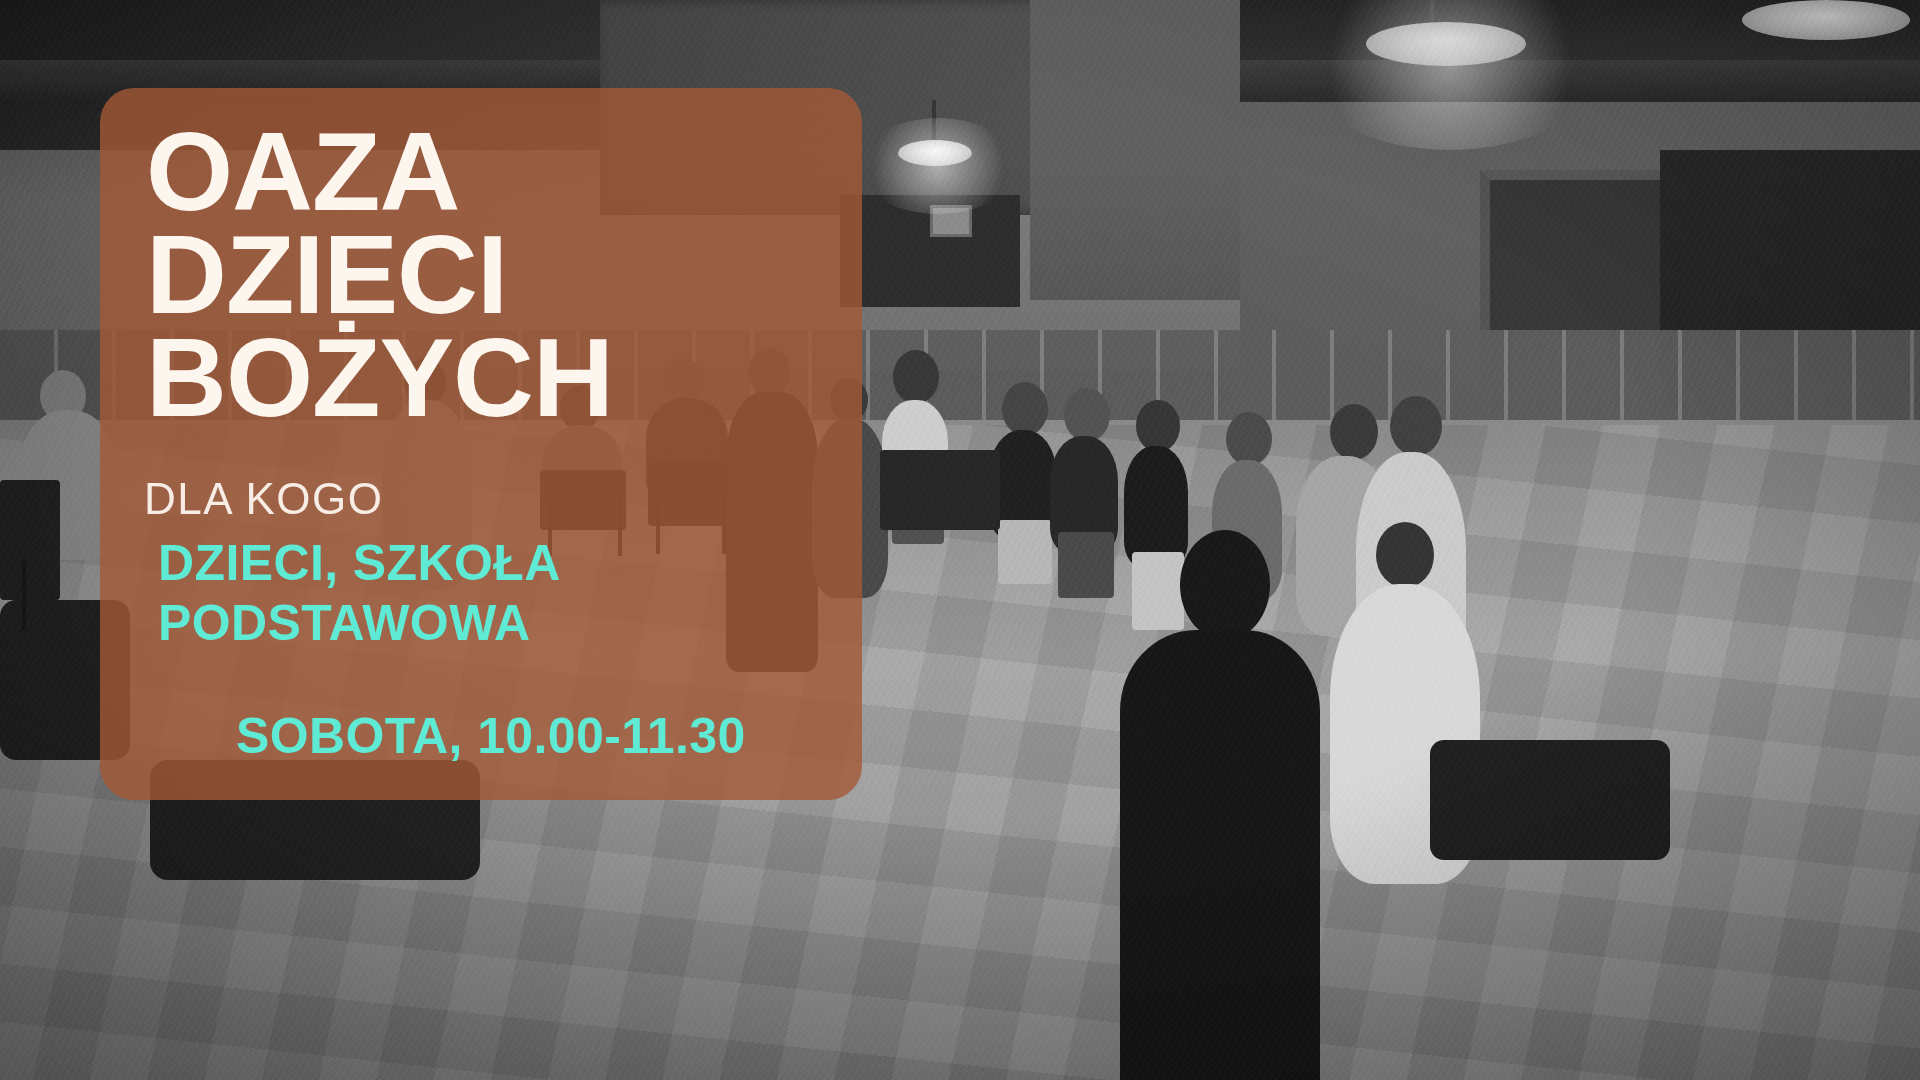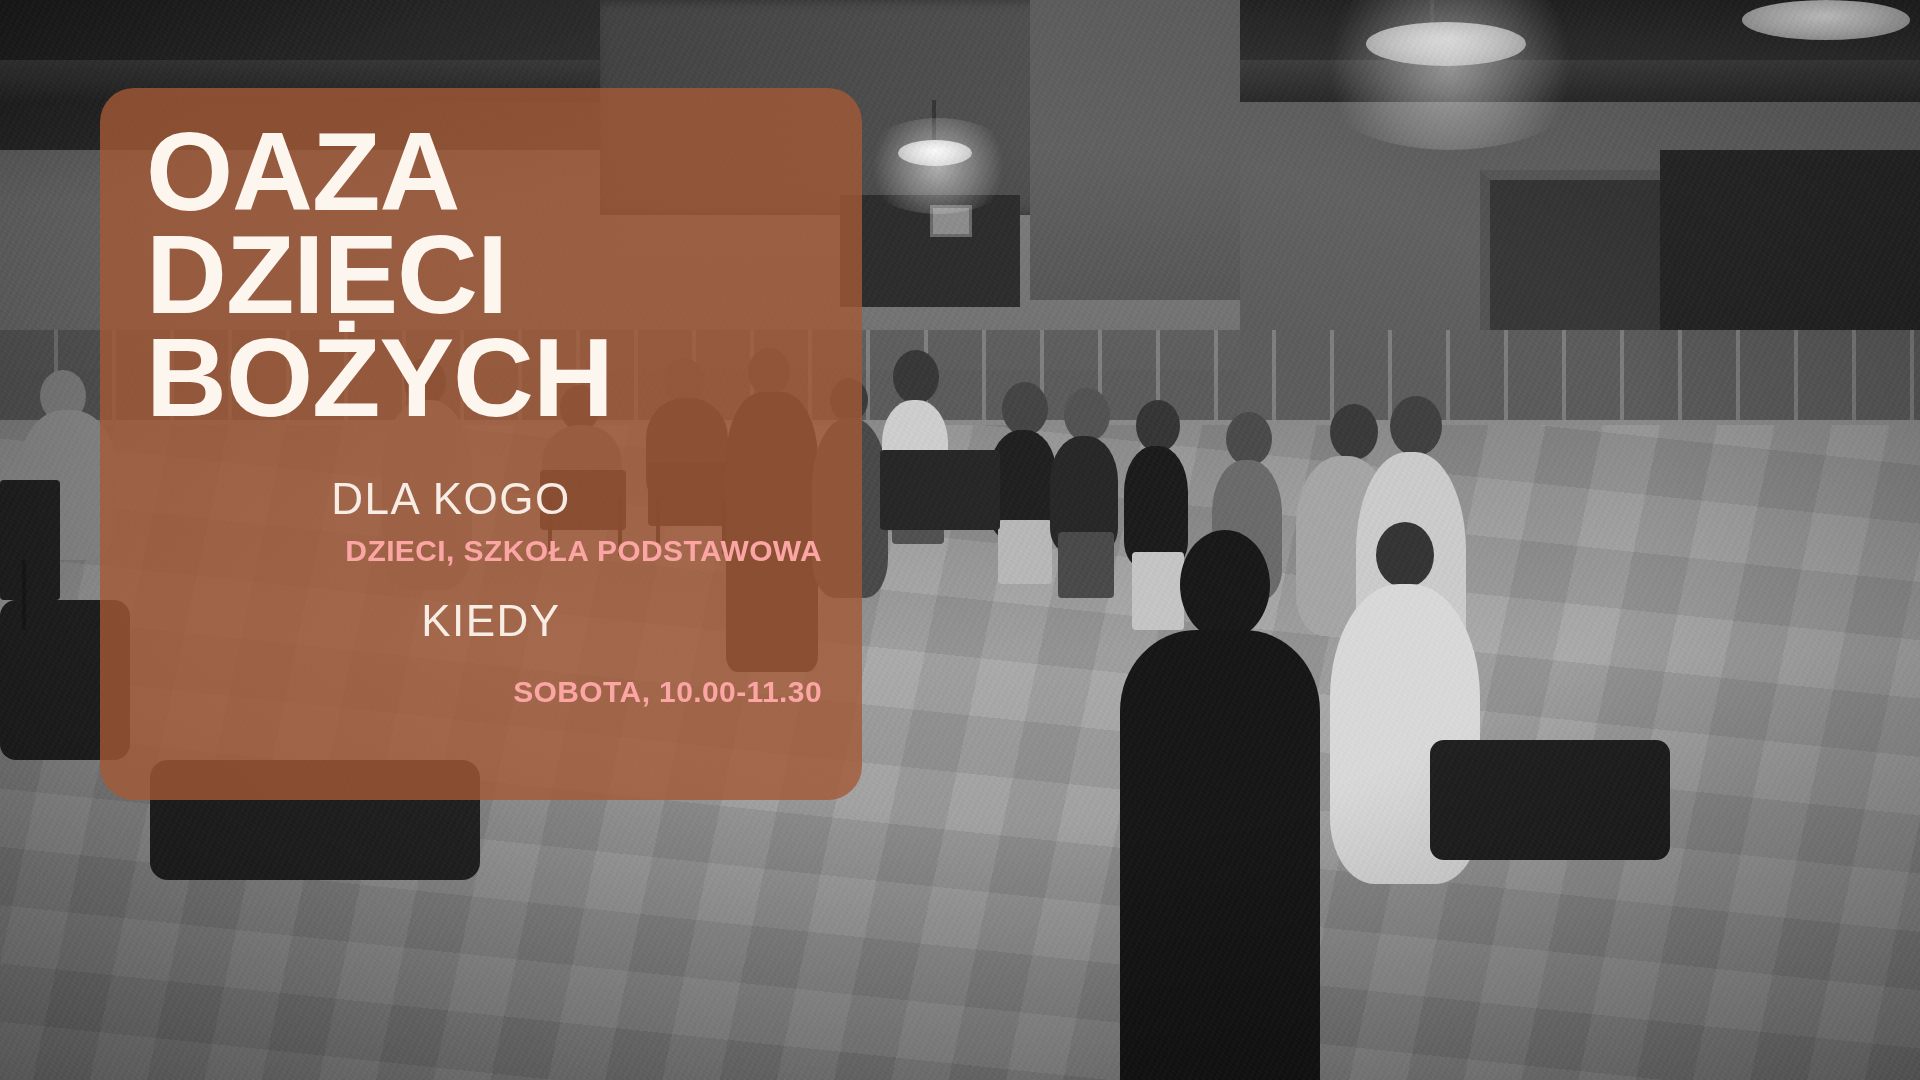--- a/index.html
+++ b/index.html
@@ -160,36 +160,35 @@
     margin: 6px 0 0 2px;
     white-space: pre-line;
     text-transform: uppercase;
     font-stretch: condensed;
   }
 
   .fields {
     margin-top: 44px;
     display: flex;
     flex-direction: column;
-    align-items: flex-end;
   }
   .field { margin-bottom: 2px; }
 
   .field-label {
     color: #fbf3ec;
     font-size: 44px;
     font-weight: 300;
     letter-spacing: 1.5px;
     line-height: 1.18;
     text-transform: uppercase;
     opacity: .96;
   }
   .field-value {
-    color: #fca5a5;
-    font-size: 30px;
+    color: #5eead4;
+    font-size: 50px;
     font-weight: bold;
     letter-spacing: .4px;
     line-height: 1.2;
     text-transform: uppercase;
   }
   .indent-1 { padding-left: 14px; }
   .indent-2 { padding-left: 92px; }
 
   .field.who   { margin-top: 0; }
   .field.when  { margin-top: 24px; }
@@ -303,20 +302,19 @@
 BOŻYCH</div>
 
     <div class="fields">
 
       <div class="field who">
         <div class="field-label">DLA KOGO</div>
         <div class="field-value indent-1">DZIECI, SZKOŁA PODSTAWOWA</div>
       </div>
 
       <div class="field when">
-        <div class="field-label">KIEDY</div>
         <div class="field-value indent-2">SOBOTA, 10.00-11.30</div>
       </div>
 
     </div>
   </div>
 
 </div>
 
 </body></html>

